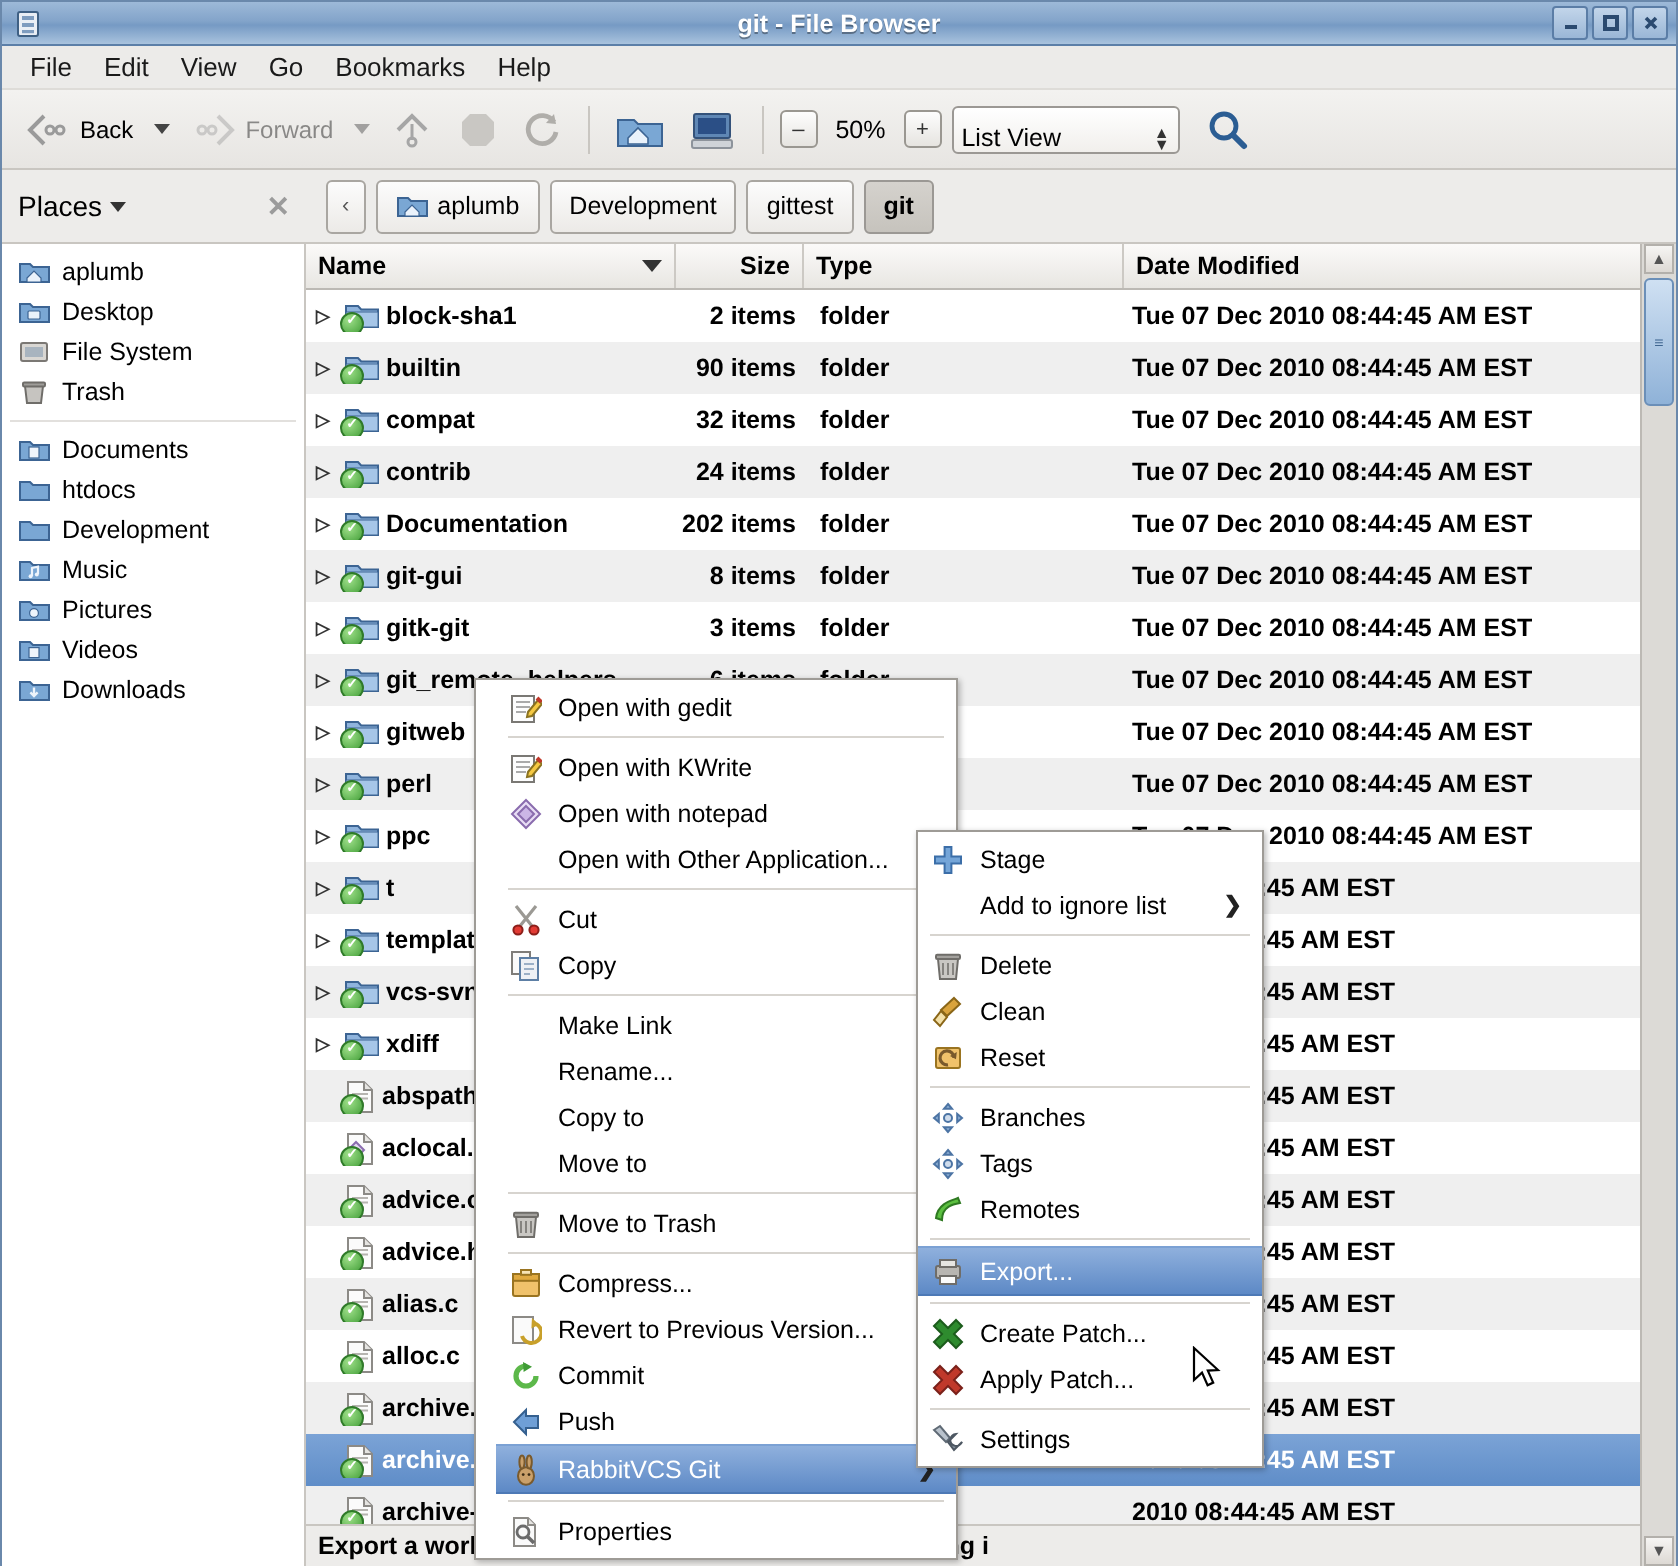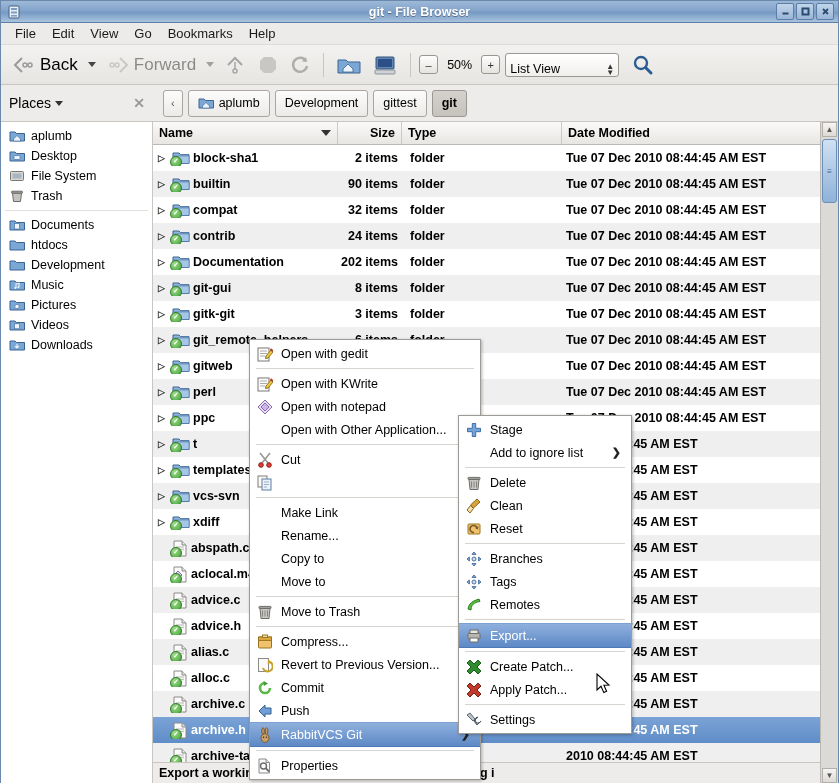--- a/index.html
+++ b/index.html
@@ -31,21 +31,21 @@
   .menubar{height:21px;display:flex;align-items:center;padding-left:6px;
            background:#ecebe9;border-bottom:1px solid #dedcd8;}
   .menubar .mi{padding:2px 8px;font-size:13px;color:#1a1a1a;}
 
   
   .toolbar{height:39px;display:flex;align-items:center;padding:0 6px;gap:2px;
            background:linear-gradient(to bottom,#f3f2f0,#e7e5e2);
            border-bottom:1px solid #c9c6c1;}
   .tbitem{display:flex;align-items:center;gap:4px;padding:3px 5px;border-radius:3px;}
   .tbitem.dim{opacity:.42;}
-  .tbitem .lbl{font-size:17px;}
+  .tbitem .lbl{font-size:12px;}
   .caret{width:0;height:0;border-left:4px solid transparent;border-right:4px solid transparent;
          border-top:5px solid #444;margin:0 3px;}
   .sep-v{width:1px;height:24px;background:#c9c6c1;margin:0 6px;}
   .zoombtn{width:17px;height:17px;border:1px solid #9a9791;border-radius:3px;
            background:linear-gradient(to bottom,#fdfdfd,#e6e4e0);
            display:flex;align-items:center;justify-content:center;font-size:11px;color:#333;}
   .zoomlvl{font-size:12.5px;padding:0 7px;}
   .viewsel{width:104px;height:22px;border:1px solid #9b9894;border-radius:3px;
            background:linear-gradient(to bottom,#ffffff,#f1efec);
            display:flex;align-items:flex-end;padding:0 4px;margin-left:3px;}
@@ -121,21 +121,21 @@
   .menu{position:absolute;background:#fff;border:1px solid #9e9b96;
         box-shadow:1px 1px 3px rgba(0,0,0,.28);padding:2px 0;z-index:40;}
   .m-item{height:23px;display:flex;align-items:center;gap:7px;padding:0 10px 0 6px;font-size:12.5px;
           white-space:nowrap;}
   .m-item .mi-ico{width:18px;display:flex;align-items:center;justify-content:center;flex:none;}
   .m-item .mi-lbl{flex:1;}
   .m-item .arrow{font-size:11px;font-weight:bold;color:#222;margin-left:12px;}
   .m-item.hl{background:linear-gradient(to bottom,#8fb0dd,#5d89c6);color:#fff;
              border-top:1px solid #7ba1d4;border-bottom:1px solid #4d79b6;}
   .m-sep{height:1px;background:#d7d4cf;margin:3px 6px;}
-  #menu-main{left:248px;top:338px;width:230px;}
+  #menu-main{left:236px;top:338px;width:230px;padding-left:10px;}
   #menu-git{left:457px;top:414px;width:172px;}
   .cursor{position:absolute;left:595px;top:672px;z-index:60;}
 </style>
 </head>
 <body>
 
 <div id="app">
 
   <div class="titlebar">
     <span class="tb-icon">
@@ -866,20 +866,21 @@
         <span class="mi-lbl">Cut</span>
       </div>
       <div class="m-item">
         <span class="mi-ico">
           <svg width="16" height="16" viewBox="0 0 16 16">
             <rect x="1" y="1" width="9" height="11" fill="#fafafa" stroke="#7f7d79"></rect>
             <rect x="5" y="4" width="9" height="11" fill="#eef1f5" stroke="#5d7fa5"></rect>
             <path d="M7 7 h5 M7 9.5 h5 M7 12 h3" stroke="#9bb0c7"></path>
           </svg>
         </span>
+        <span class="mi-lbl">Copy</span>
       </div>
       <div class="m-sep"></div>
       <div class="m-item">
         <span class="mi-ico"></span>
         <span class="mi-lbl">Make Link</span>
       </div>
       <div class="m-item">
         <span class="mi-ico"></span>
         <span class="mi-lbl">Rename...</span>
       </div>

